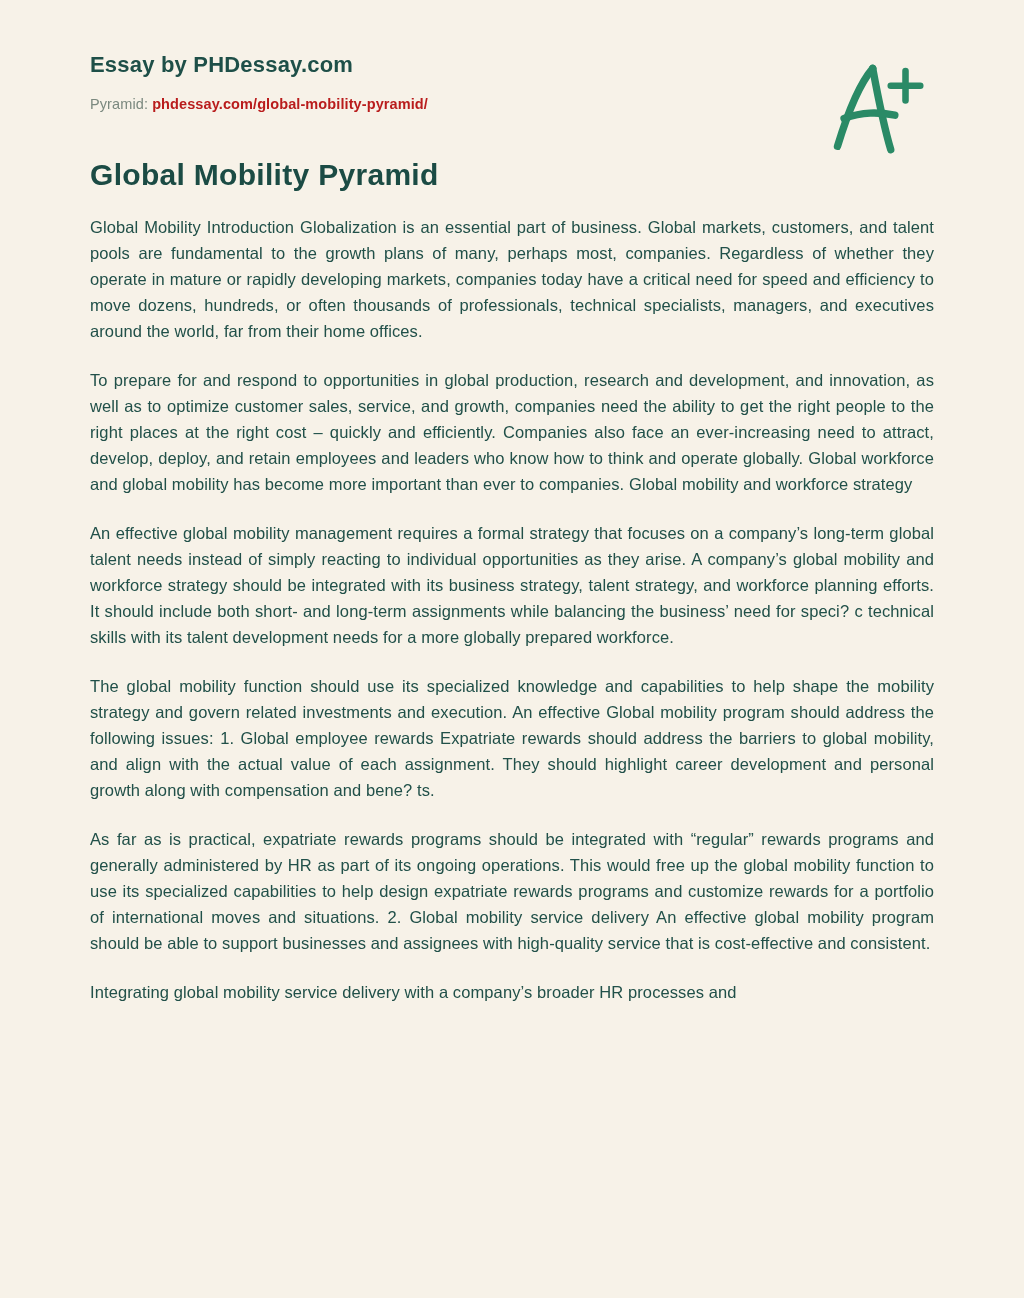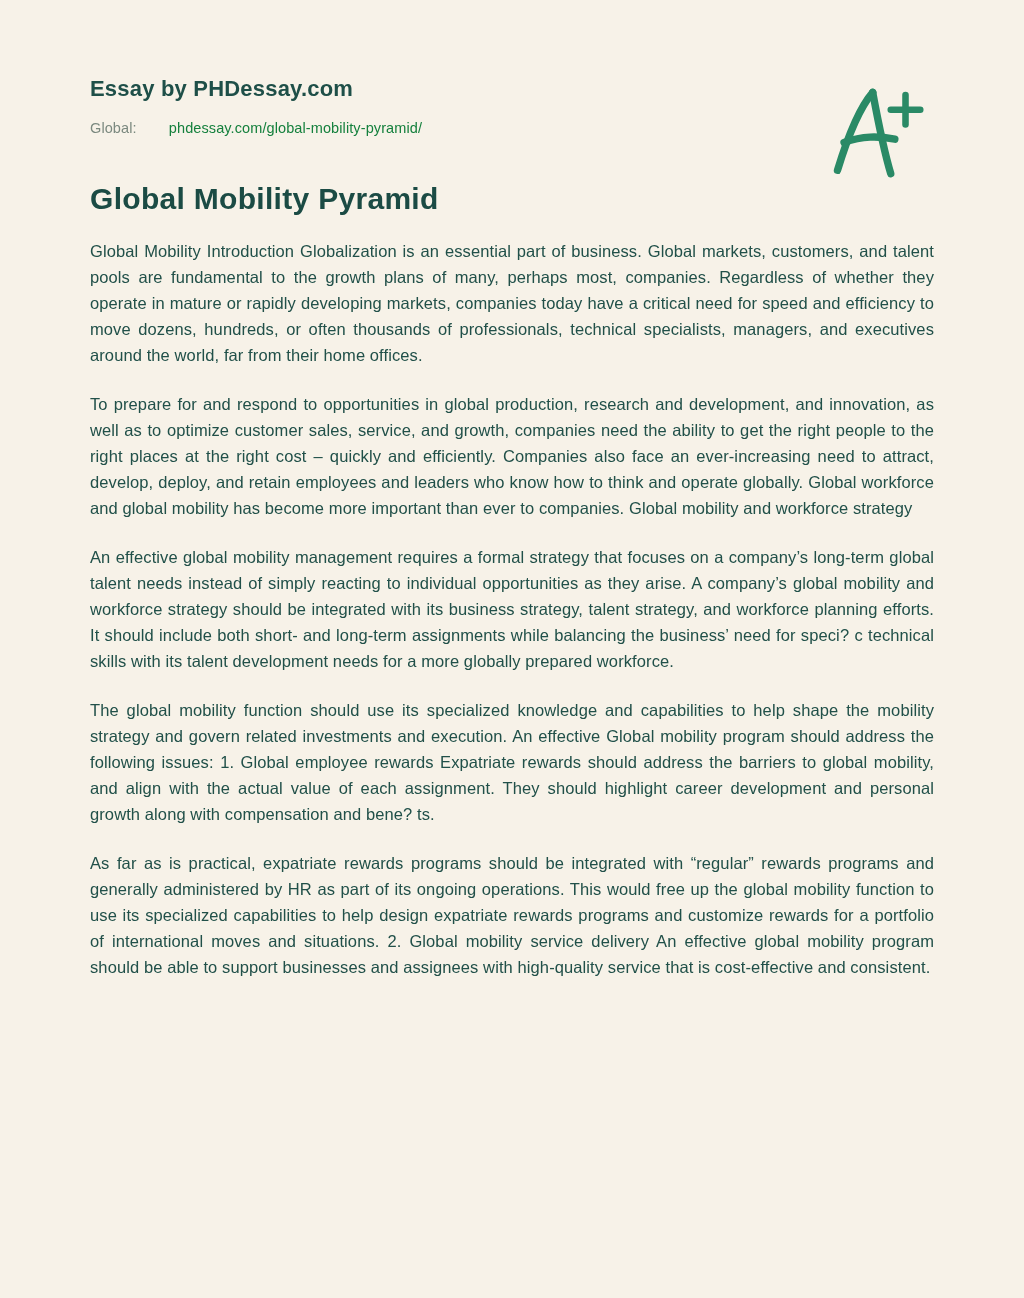--- a/index.html
+++ b/index.html
@@ -11,21 +11,21 @@
     height: 1298px;
     overflow: hidden;
     background: #f7f2e8;
     font-family: "Liberation Sans", "DejaVu Sans", sans-serif;
   }
   .page {
     position: relative;
     width: 1024px;
     height: 972px;
     box-sizing: border-box;
-    padding: 76px 90px 0 90px;
+    padding: 52px 90px 0 90px;
     background: #f7f2e8;
   }
   .header {
     position: relative;
   }
   .byline {
     margin: 0;
     font-size: 22px;
     font-weight: 700;
     color: #1e4f48;
@@ -33,25 +33,24 @@
   }
   .source-line {
     margin-top: 18px;
     font-size: 14.5px;
     letter-spacing: 0.1px;
   }
   .source-label {
     color: #7b897f;
   }
   .source-link {
-    color: #15803d;
+    color: #b91c1c;
     text-decoration: none;
-    font-weight: 400;
+    font-weight: 700;
     cursor: pointer;
-    margin-left: 28px;
   }
   .logo {
     position: absolute;
     top: 0;
     right: 8px;
     width: 100px;
     height: 110px;
   }
   .logo svg {
     width: 100%;
@@ -77,21 +76,21 @@
   }
 </style>
 </head>
 <body>
 
 <div class="page">
 
   <div class="header">
     <h2 class="byline">Essay by PHDessay.com</h2>
     <div class="source-line">
-      <span class="source-label">Global:</span>
+      <span class="source-label">Pyramid:</span>
       <a class="source-link">phdessay.com/global-mobility-pyramid/</a>
     </div>
 
     <div class="logo">
       <svg viewBox="0 0 122 120" fill="none" xmlns="http://www.w3.org/2000/svg">
         <path d="M14 108 C 28 62, 44 28, 57 13" stroke="#2a8a66" stroke-width="9" stroke-linecap="round" fill="none"></path>
         <path d="M57 13 C 62 40, 70 82, 79 112" stroke="#2a8a66" stroke-width="9" stroke-linecap="round" fill="none"></path>
         <path d="M22 74 C 45 66, 63 66, 84 70" stroke="#2a8a66" stroke-width="9" stroke-linecap="round" fill="none"></path>
         <path d="M97 16 L 97 52" stroke="#2a8a66" stroke-width="8" stroke-linecap="round"></path>
         <path d="M79 34 L 115 34" stroke="#2a8a66" stroke-width="8" stroke-linecap="round"></path>
@@ -100,15 +99,16 @@
   </div>
 
   <h1 class="essay-title">Global Mobility Pyramid</h1>
 
   <div class="essay-body">
     <p>Global Mobility Introduction Globalization is an essential part of business. Global markets, customers, and talent pools are fundamental to the growth plans of many, perhaps most, companies. Regardless of whether they operate in mature or rapidly developing markets, companies today have a critical need for speed and efficiency to move dozens, hundreds, or often thousands of professionals, technical specialists, managers, and executives around the world, far from their home offices.</p>
     <p>To prepare for and respond to opportunities in global production, research and development, and innovation, as well as to optimize customer sales, service, and growth, companies need the ability to get the right people to the right places at the right cost – quickly and efficiently. Companies also face an ever-increasing need to attract, develop, deploy, and retain employees and leaders who know how to think and operate globally. Global workforce and global mobility has become more important than ever to companies. Global mobility and workforce strategy</p>
     <p>An effective global mobility management requires a formal strategy that focuses on a company’s long-term global talent needs instead of simply reacting to individual opportunities as they arise. A company’s global mobility and workforce strategy should be integrated with its business strategy, talent strategy, and workforce planning efforts. It should include both short- and long-term assignments while balancing the business’ need for speci? c technical skills with its talent development needs for a more globally prepared workforce.</p>
     <p>The global mobility function should use its specialized knowledge and capabilities to help shape the mobility strategy and govern related investments and execution. An effective Global mobility program should address the following issues: 1. Global employee rewards Expatriate rewards should address the barriers to global mobility, and align with the actual value of each assignment. They should highlight career development and personal growth along with compensation and bene? ts.</p>
     <p>As far as is practical, expatriate rewards programs should be integrated with “regular” rewards programs and generally administered by HR as part of its ongoing operations. This would free up the global mobility function to use its specialized capabilities to help design expatriate rewards programs and customize rewards for a portfolio of international moves and situations. 2. Global mobility service delivery An effective global mobility program should be able to support businesses and assignees with high-quality service that is cost-effective and consistent.</p>
+    <p>Integrating global mobility service delivery with a company’s broader HR processes and</p>
   </div>
 
 </div>
 
 </body></html>

